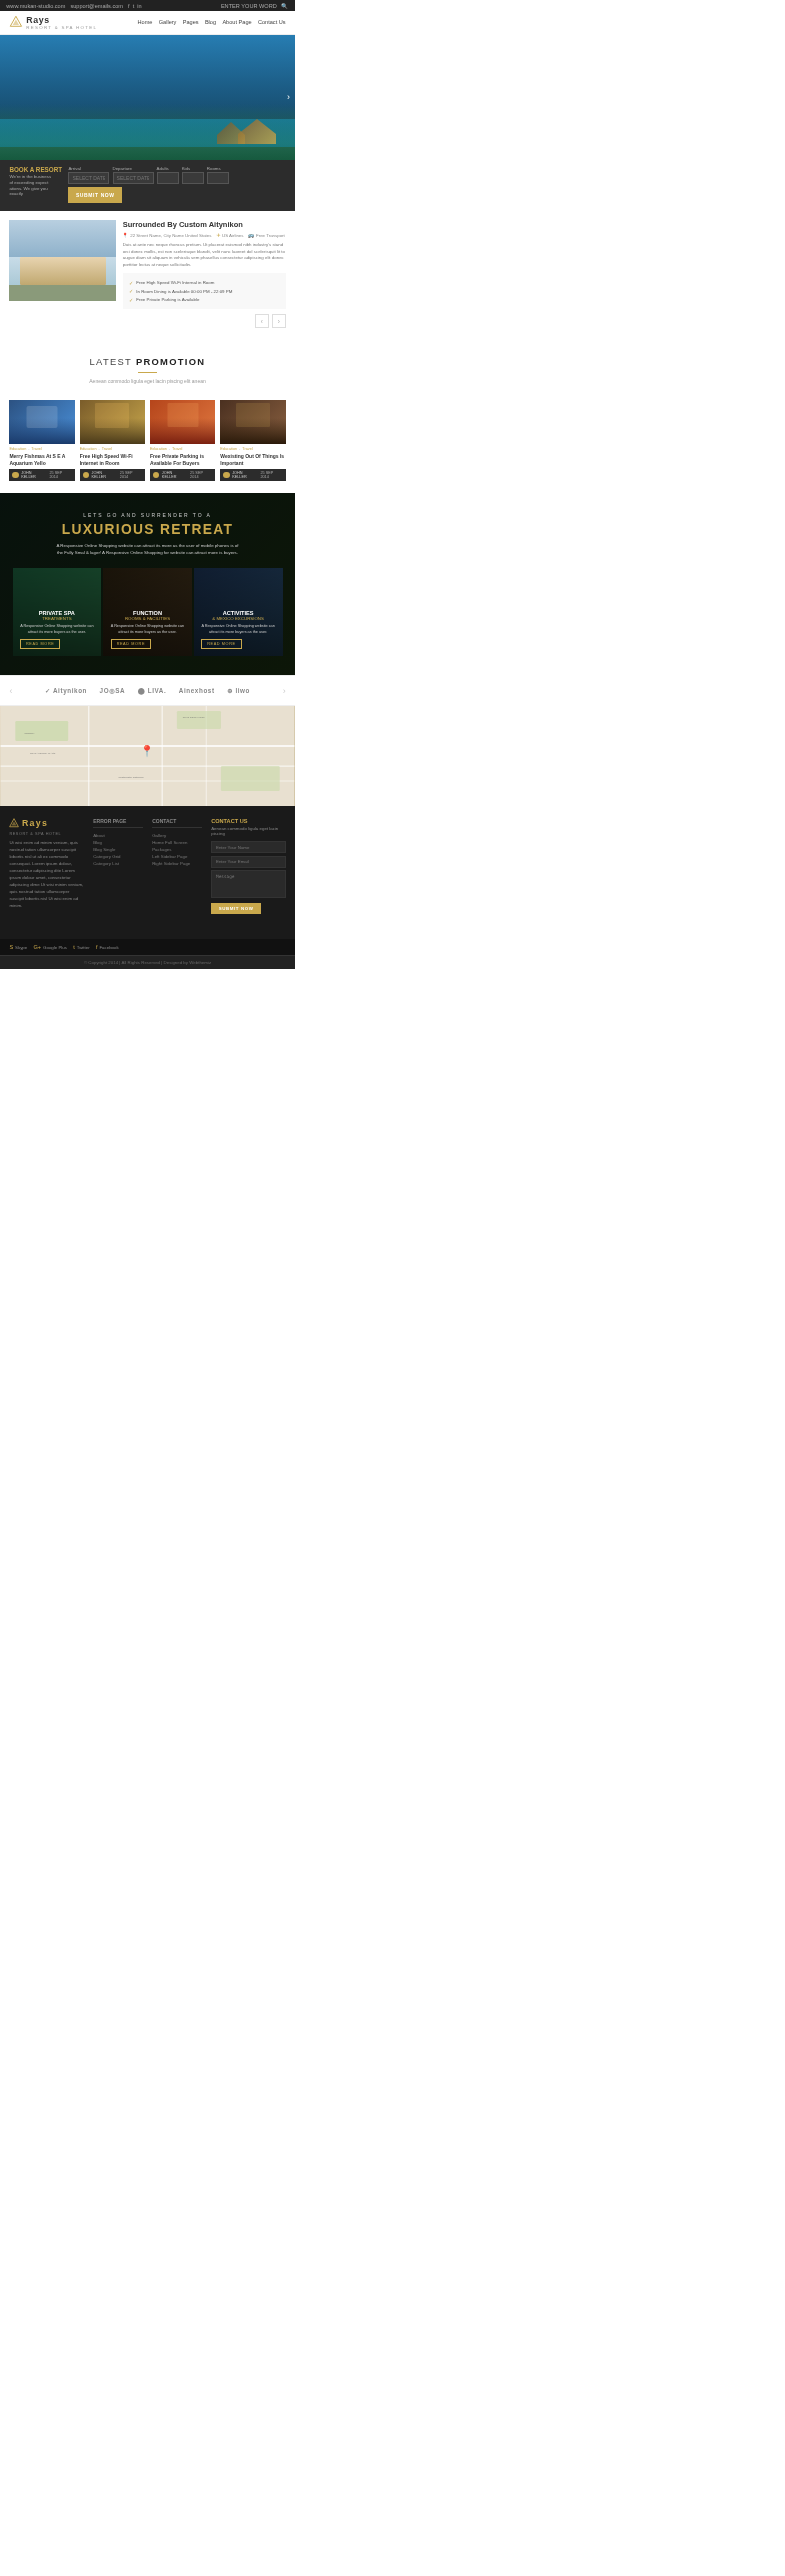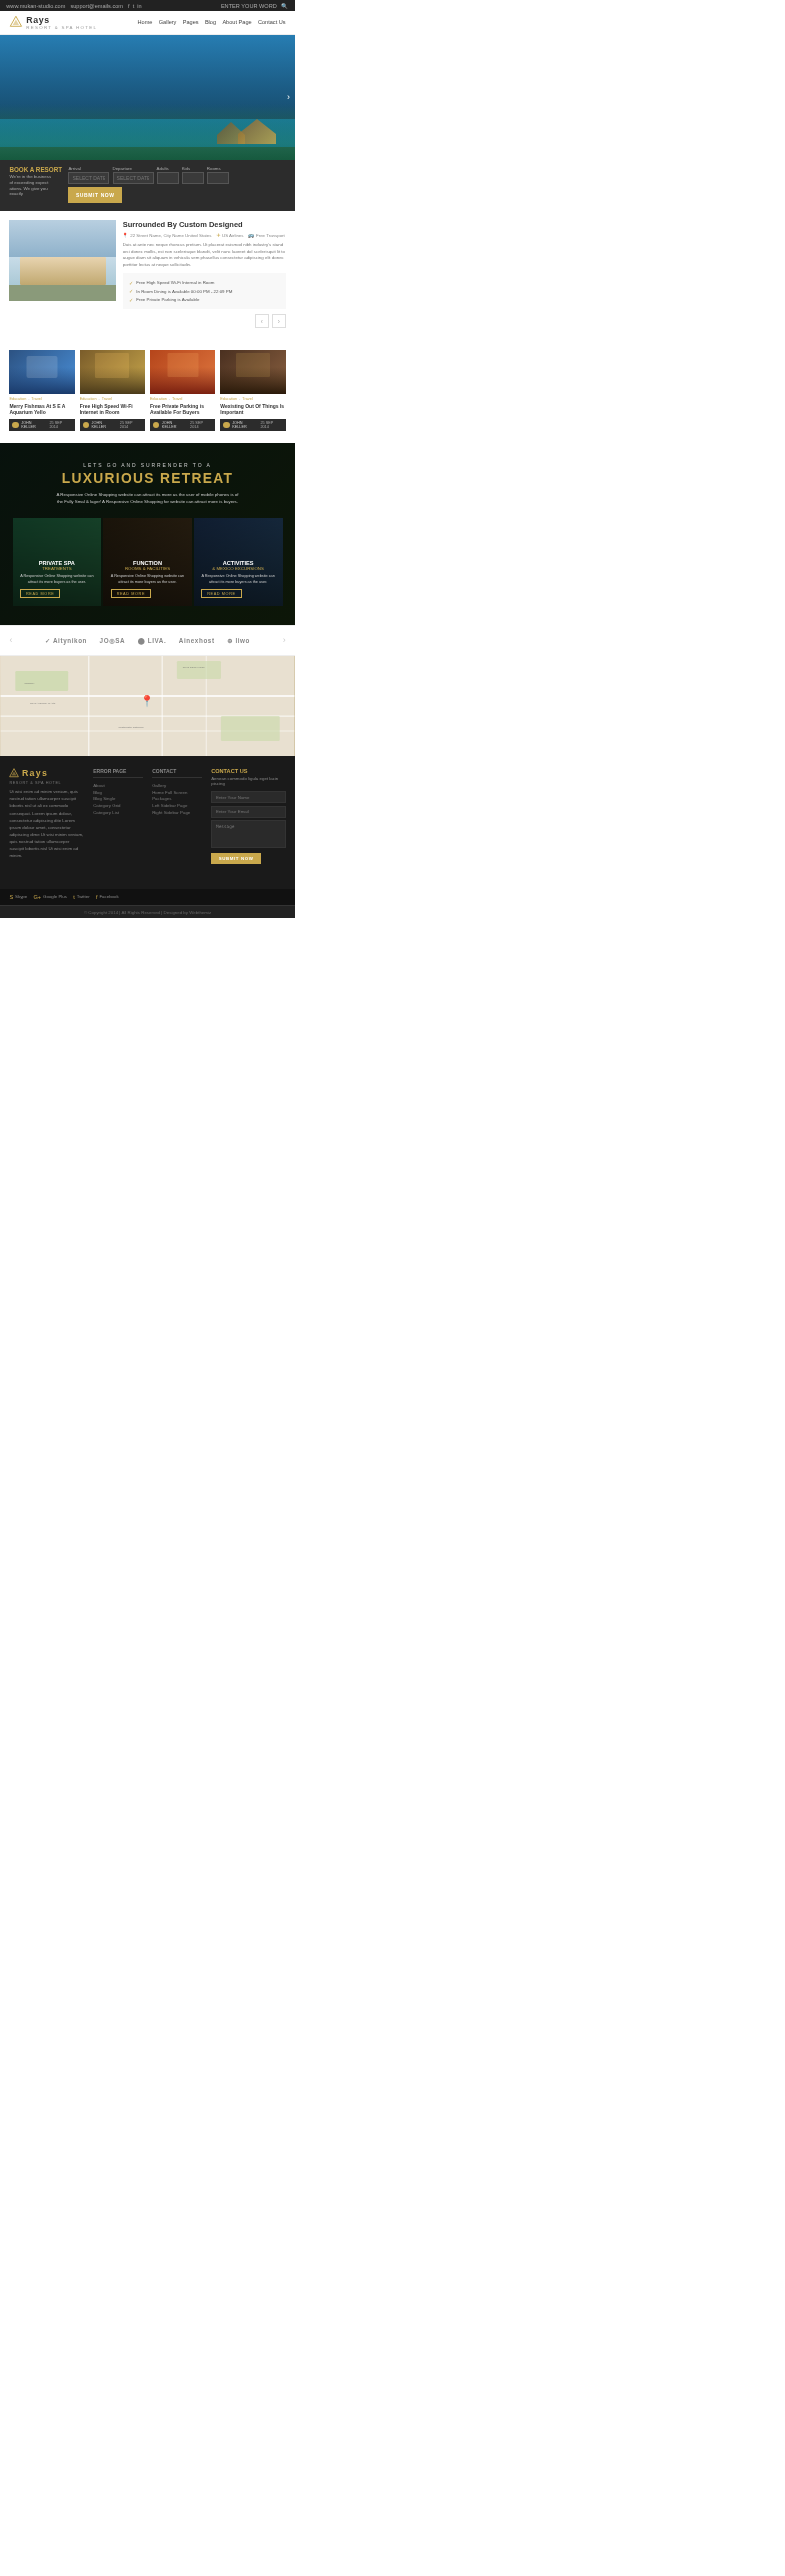--- a/index.html
+++ b/index.html
@@ -421,21 +421,21 @@
       <div class="deal-img">
         <div class="deal-img-placeholder">
 
           <div style="position:absolute;top:0;left:0;right:0;height:50%;background:linear-gradient(180deg,#b8cfe0 0%,#8aaec8 100%);"></div>
           <div style="position:absolute;bottom:0;left:0;right:0;height:55%;background:linear-gradient(to top,#9abecc 0%,#c8dce8 100%);"></div>
           <div style="position:absolute;bottom:20%;left:10%;width:80%;height:35%;background:linear-gradient(180deg,#e8d4b0 0%,#c0a870 100%);border-radius:1.3px;"></div>
           <div style="position:absolute;bottom:0;left:0;right:0;height:20%;background:#8a9a7a;"></div>
         </div>
       </div>
       <div class="deal-info">
-        <div class="deal-title">Surrounded By Custom Designed</div>
+        <div class="deal-title">Surrounded By Custom Aitynikon</div>
         <div class="deal-meta">
           <span class="deal-meta-item">
             <span class="icon">📍</span>
             <span>22 Street Name, City Name United States</span>
           </span>
           <span class="deal-meta-item">
             <span class="icon">✈</span>
             <span>US Airlines</span>
           </span>
           <span class="deal-meta-item">
@@ -461,20 +461,27 @@
         <div class="deal-nav">
           <button class="deal-nav-btn">‹</button>
           <button class="deal-nav-btn">›</button>
         </div>
       </div>
     </div>
   </div>
 </div>
 
 <div>
+  <div class="section-header">
+    <h2>
+      <span>LATEST</span> <strong>PROMOTION</strong>
+    </h2>
+    <div class="section-divider"></div>
+    <p>Aenean commodo ligula eget lacin piscing elit anean</p>
+  </div>
   <div class="promo-section">
     <div class="promo-grid">
 
       <div class="promo-card">
         <div class="promo-img promo-img-1">
           <div style="position:absolute;bottom:0;left:0;right:0;height:60%;background:linear-gradient(to top,#1a3a6a 0%,transparent 100%);"></div>
           <div style="position:absolute;top:6.3px;left:50%;transform:translateX(-50%);width:31px;height:22px;background:rgba(255,255,255,0.15);border-radius:1.9px;"></div>
         </div>
         <div class="promo-tags">
           <span class="promo-tag">Education</span>

